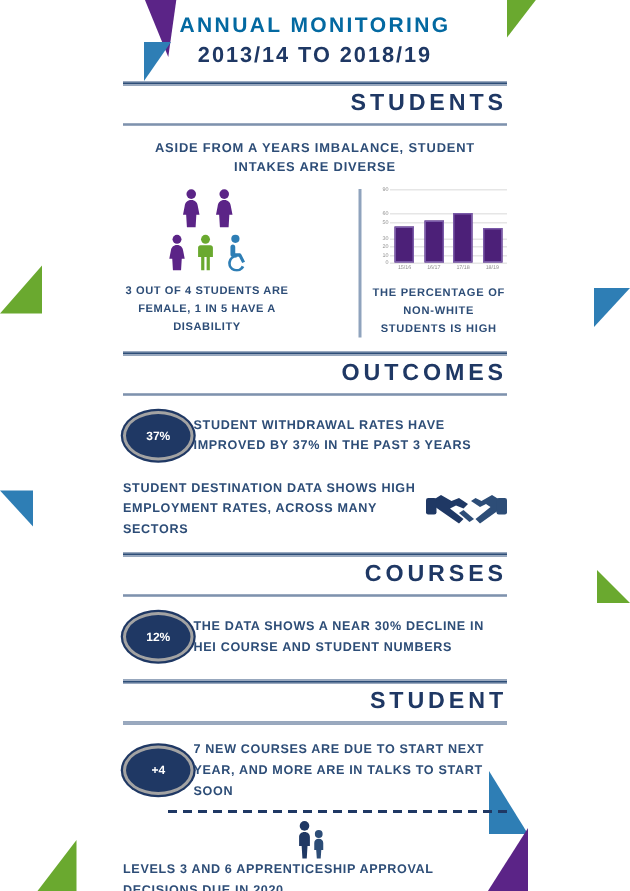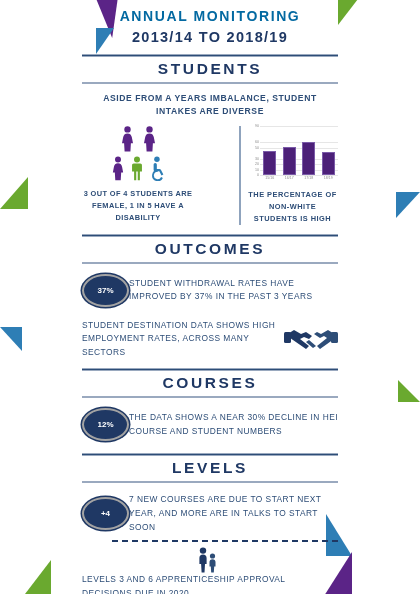--- a/index.html
+++ b/index.html
@@ -103,41 +103,41 @@
   
   .sec-head { margin-top: 9px; }
   .rule {
     height: 3px;
     background: #2d4d77;
     border-top: 1px solid #9aa9bf;
     border-bottom: 1px solid #9aa9bf;
   }
   .rule.thin { height: 2px; }
   .sec-title {
-    text-align: center;
+    text-align: right;
     font-size: 15.5px;
     font-weight: bold;
     letter-spacing: 2.6px;
     color: #1f3864;
     padding: 3px 0 4px;
   }
 
   
   .intro {
     text-align: center;
     font-size: 8.6px;
     font-weight: bold;
     letter-spacing: 0.55px;
     color: #2d4d77;
     line-height: 1.55;
     margin-top: 8px;
   }
   .body-txt {
     font-size: 8.4px;
-    font-weight: normal;
+    font-weight: bold;
     letter-spacing: 0.45px;
     color: #2d4d77;
     line-height: 1.62;
   }
 
   
   .students-row {
     display: flex;
     margin-top: 8px;
     align-items: flex-start;
@@ -392,21 +392,21 @@
       <div class="rule thin"></div>
     </div>
 
     <div class="stat-row">
       <div class="badge">12%</div>
       <div class="stat-text body-txt">THE DATA SHOWS A NEAR 30% DECLINE IN HEI COURSE AND STUDENT NUMBERS</div>
     </div>
 
     <div class="sec-head" style="margin-top:12px;">
       <div class="rule"></div>
-      <div class="sec-title">LEVELS</div>
+      <div class="sec-title">STUDENT</div>
       <div class="rule thin"></div>
     </div>
 
     <div class="stat-row">
       <div class="badge">+4</div>
       <div class="stat-text body-txt">7 NEW COURSES ARE DUE TO START NEXT YEAR, AND MORE ARE IN TALKS TO START SOON</div>
     </div>
 
     <div class="dashed"></div>
 

